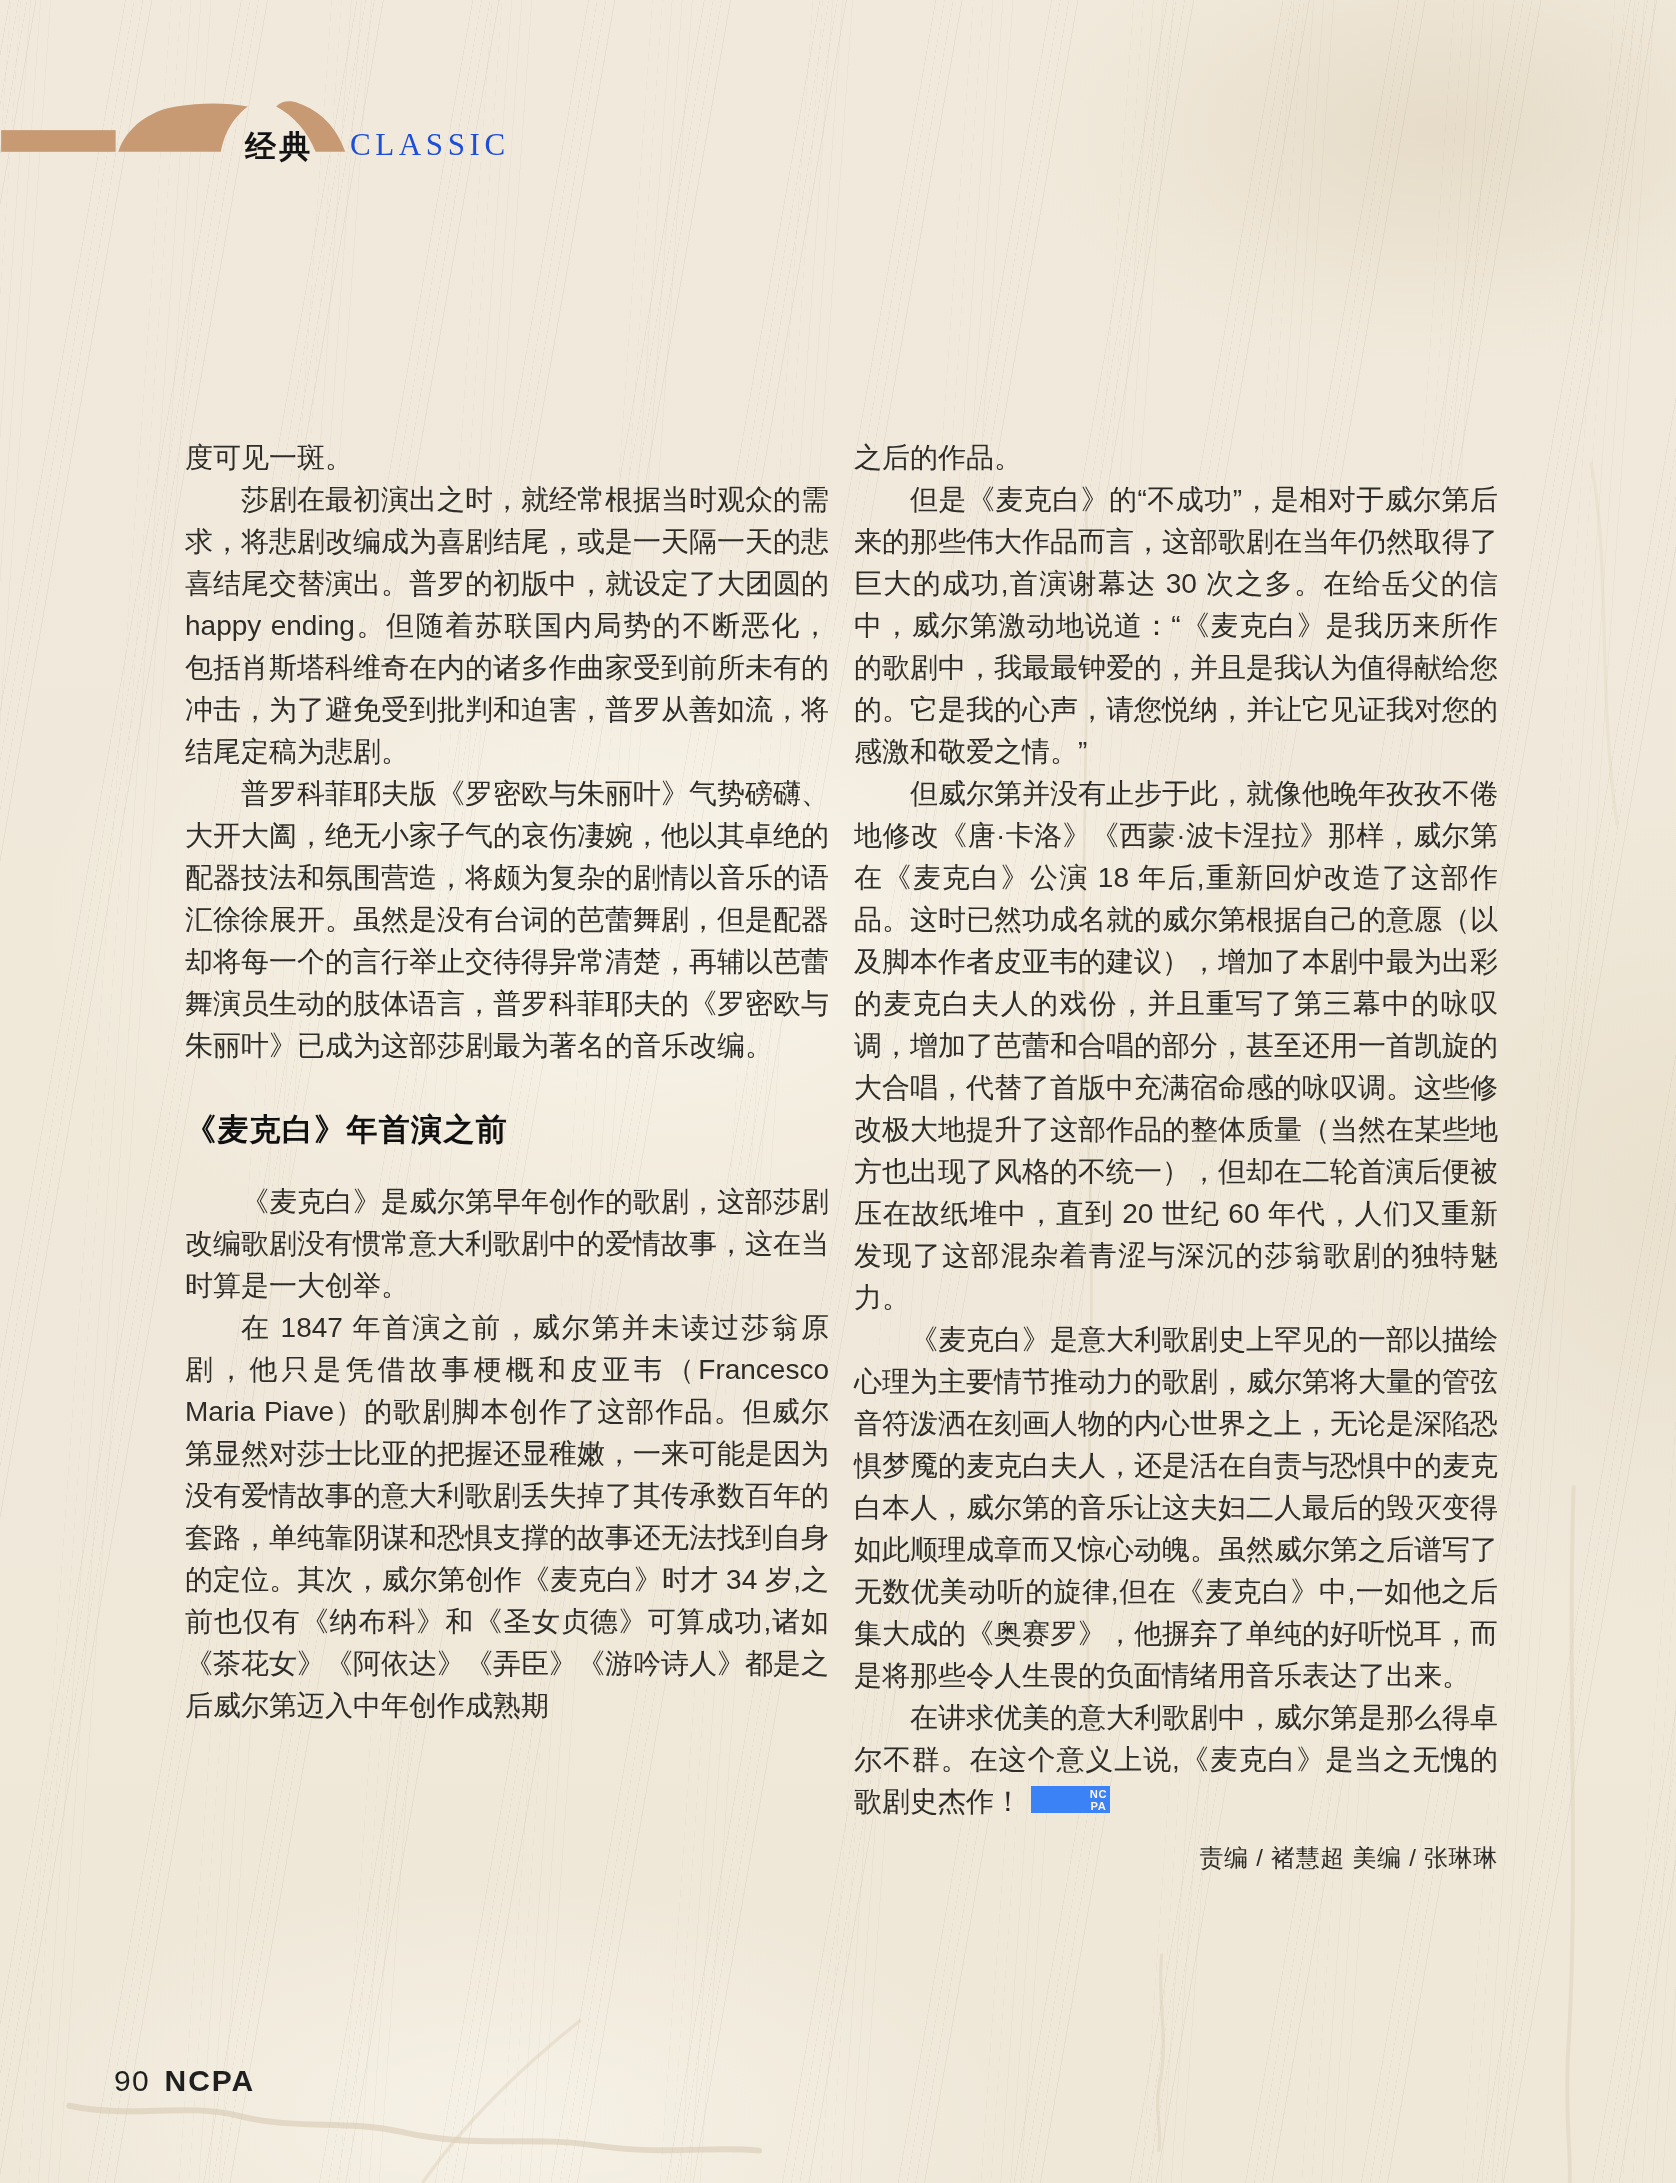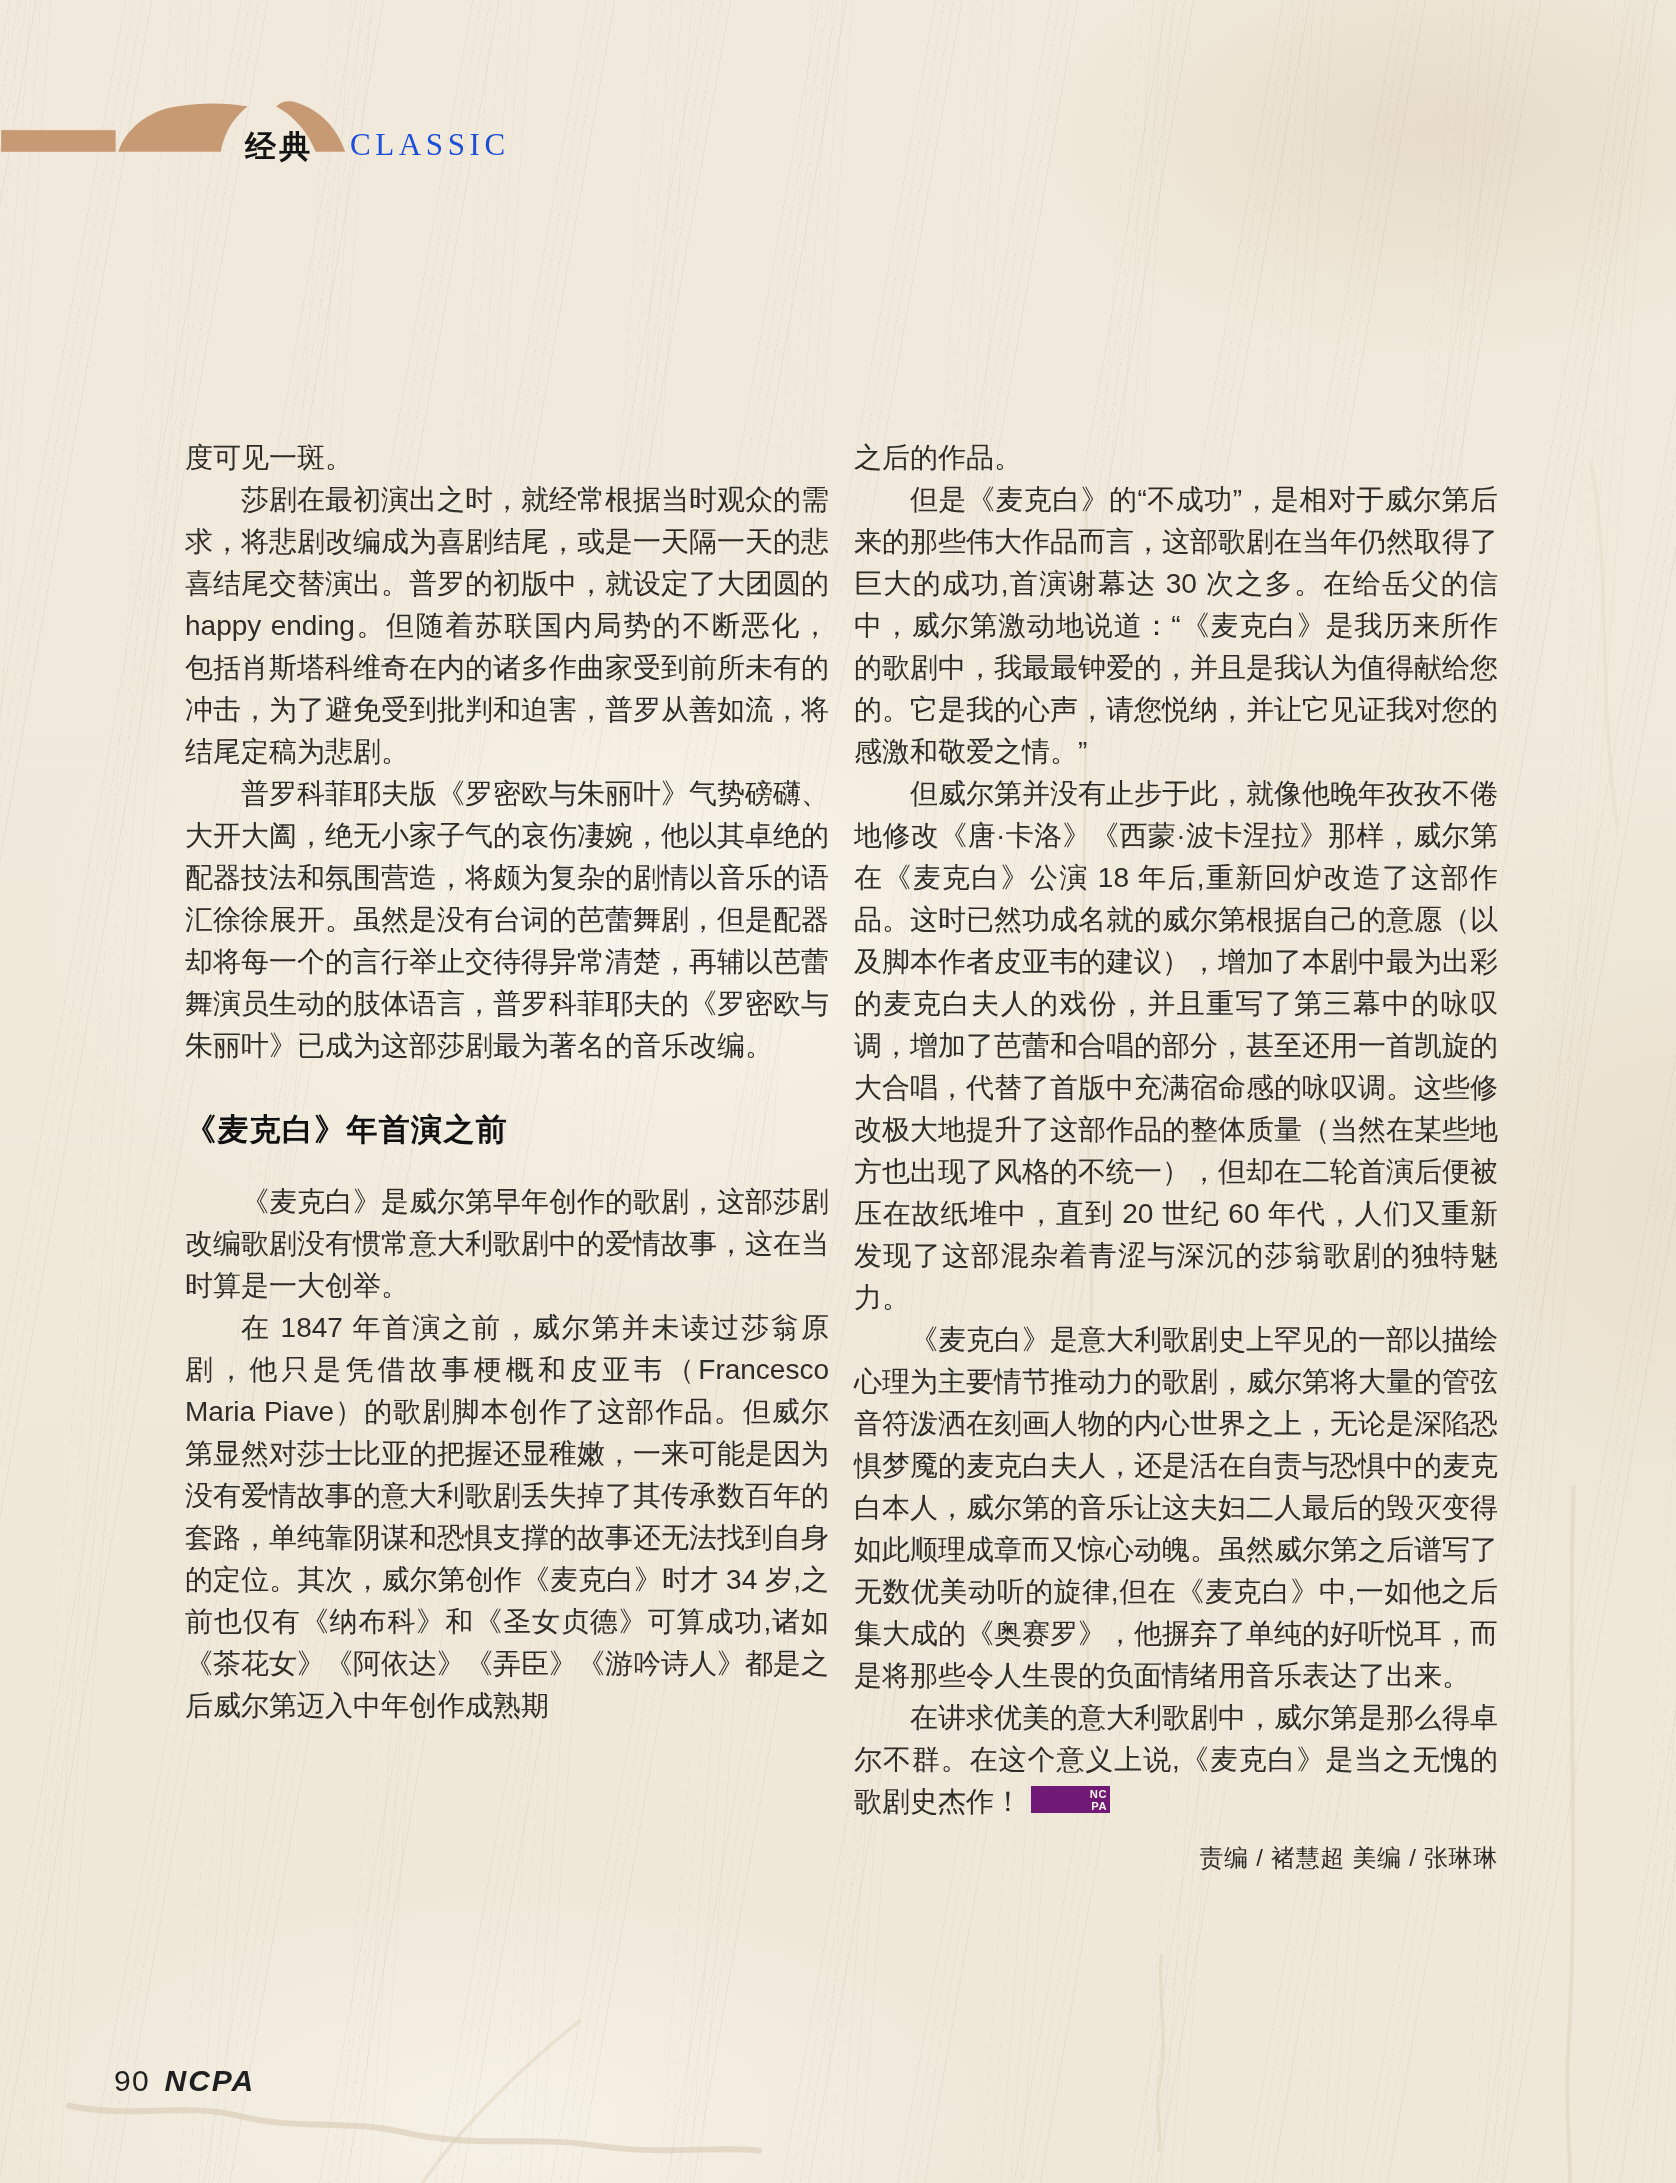--- a/index.html
+++ b/index.html
@@ -59,37 +59,37 @@
   }
   .col-left{left:185px;}
   .col-right{left:854px;}
   .para{margin:0;}
   .para.indent{text-indent:2em;}
   .col-heading{
     font-size:31px;font-weight:bold;color:#101010;
     margin:44px 0 33px 0;letter-spacing:1.3px;line-height:37px;text-indent:0;
   }
   .seal{
-    display:inline-block;background:#701a75;color:#fdf6ee;
+    display:inline-block;background:#3b82f6;color:#fdf6ee;
     font-size:11.2px;line-height:12px;font-weight:bold;letter-spacing:0.7px;
-    padding:2px 2.6px 1.3px 2.6px;margin-left:9.2px;vertical-align:1.3px;text-align:right;
+    padding:2px 2.6px 1.3px 2.6px;margin-left:9.2px;vertical-align:1.3px;text-align:center;
   }
   .seal span{display:block;}
   .credits{
     margin-top:20px;text-align:right;font-size:24px;color:#2e2c28;
     letter-spacing:0.7px;line-height:29px;
   }
 
   
   .footer{
     position:absolute;left:114px;top:2064px;z-index:2;
     font-size:30px;color:#1f1f1f;letter-spacing:1.3px;white-space:nowrap;
   }
   .footer .num{font-weight:normal;margin-right:14.5px;}
-  .footer .mag{font-weight:bold;letter-spacing:2px;font-style:italic;}
+  .footer .mag{font-weight:bold;letter-spacing:2px;}
 </style>
 </head>
 <body>
 
 <div class="paper"></div>
 <div class="staves"></div>
 
 <svg class="cracks" width="1676" height="2183" viewBox="0 0 2539 3307">
   <path d="M105,3190 C200,3210 280,3185 360,3205 C450,3228 520,3210 610,3230 C720,3255 800,3235 900,3250 C1010,3266 1080,3250 1150,3258" fill="none" stroke="#d5c7ae" stroke-width="9" stroke-linecap="round" opacity="0.55"></path>
   <path d="M640,3307 C700,3220 780,3140 880,3060" fill="none" stroke="#dccfb8" stroke-width="5" opacity="0.45"></path>

